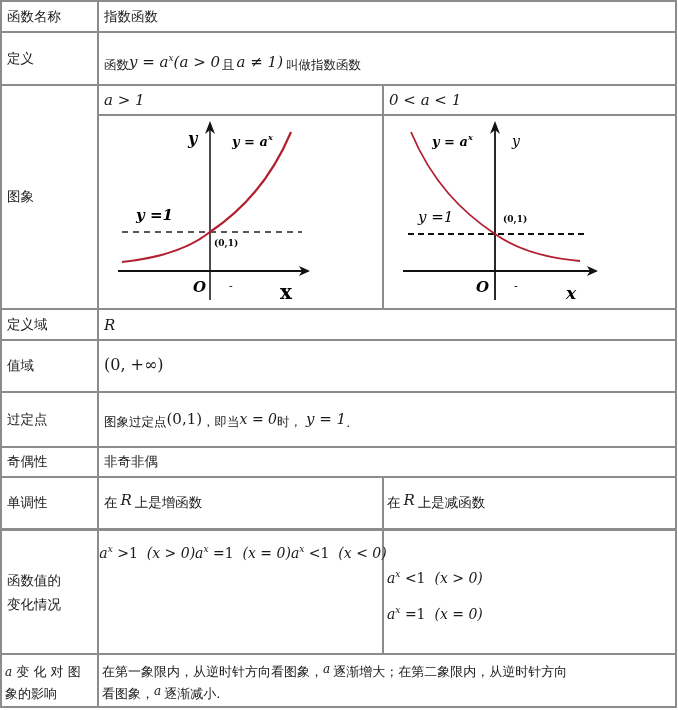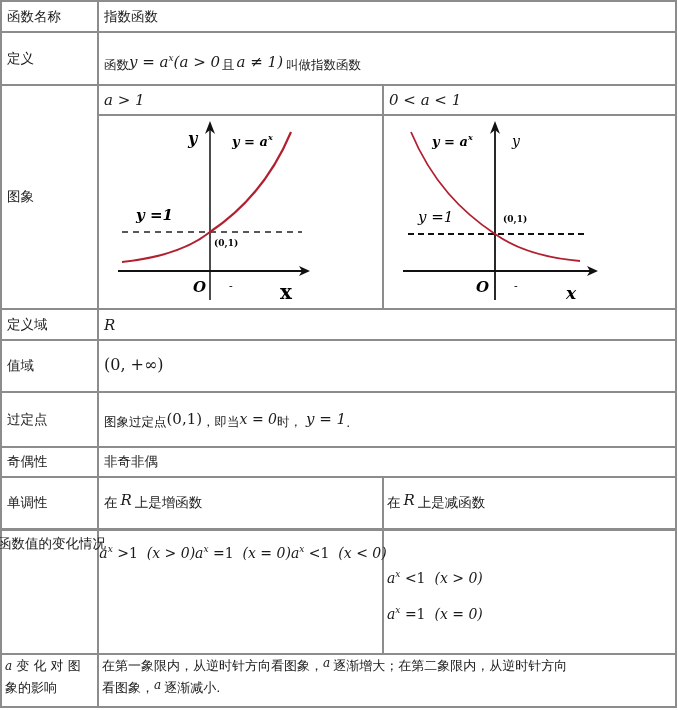--- a/index.html
+++ b/index.html
@@ -8,21 +8,21 @@
   .tbl { position: absolute; left: 0; top: 0; width: 678px; height: 710px; }
   .hl { position: absolute; height: 2px; background: #8c8c8c; }
   .vl { position: absolute; width: 2px; background: #8c8c8c; }
   .cell { position: absolute; display: flex; align-items: center; box-sizing: border-box;
           padding-left: 5px; font-size: 13.5px; white-space: nowrap; }
   .math { font-family: "DejaVu Serif", serif; font-style: italic; }
   .mathn { font-family: "DejaVu Serif", serif; }
   .sup { font-size: 9px; vertical-align: 6px; font-family: "DejaVu Serif", serif; font-style: italic; }
   .formula { font-size: 15px; position: relative; top: -4px; }
   .small { font-size: 12.5px; }
-  .wrap { white-space: normal; line-height: 22px; align-items: flex-start; padding-top: 0; }
+  .wrap { white-space: normal; line-height: 22px; align-items: flex-start; padding-top: 6px; }
   svg text { font-family: "DejaVu Serif", serif; }
   .varline { display: block; font-size: 14px; height: 36px; line-height: 36px; }
 </style>
 </head>
 <body>
 
 <div class="tbl">
 
   <div class="hl" style="left:0;top:0;width:677px;"></div>
   <div class="hl" style="left:0;top:31px;width:677px;"></div>
@@ -116,21 +116,21 @@
     <span>在</span>
       <span class="math" style="font-size:15px;margin:0 3px;position:relative;top:-3px;">R</span>
       <span>上是增函数</span>
   </div>
   <div class="cell" style="left:384px;top:478px;width:291px;height:50px;padding-left:3px;">
     <span>在</span>
       <span class="math" style="font-size:15px;margin:0 3px;position:relative;top:-3px;">R</span>
       <span>上是减函数</span>
   </div>
 
-  <div class="cell" style="left:2px;top:531px;width:95px;height:122px;flex-direction:row;align-items:flex-start;justify-content:center;line-height:24px;text-align:center;">
+  <div class="cell" style="left:2px;top:531px;width:95px;height:122px;flex-direction:column;align-items:flex-start;justify-content:center;line-height:24px;text-align:center;">
     <span>函数值的</span>
     <span>变化情况</span>
   </div>
   <div class="cell" style="left:99px;top:531px;width:283px;height:122px;flex-direction:row;align-items:flex-start;justify-content:center;">
     <span class="varline mathn"><span class="math">a</span><span class="sup">x</span><span> &gt;1</span>&nbsp;&nbsp;<span class="math">(x &gt; 0)</span></span>
     <span class="varline mathn"><span class="math">a</span><span class="sup">x</span><span> =1</span>&nbsp;&nbsp;<span class="math">(x = 0)</span></span>
     <span class="varline mathn"><span class="math">a</span><span class="sup">x</span><span> &lt;1</span>&nbsp;&nbsp;<span class="math">(x &lt; 0)</span></span>
   </div>
   <div class="cell" style="left:384px;top:531px;width:291px;height:122px;flex-direction:column;align-items:flex-start;justify-content:center;padding-left:3px;">
     <span class="varline mathn"><span class="math">a</span><span class="sup">x</span><span> &lt;1</span>&nbsp;&nbsp;<span class="math">(x &gt; 0)</span></span>

